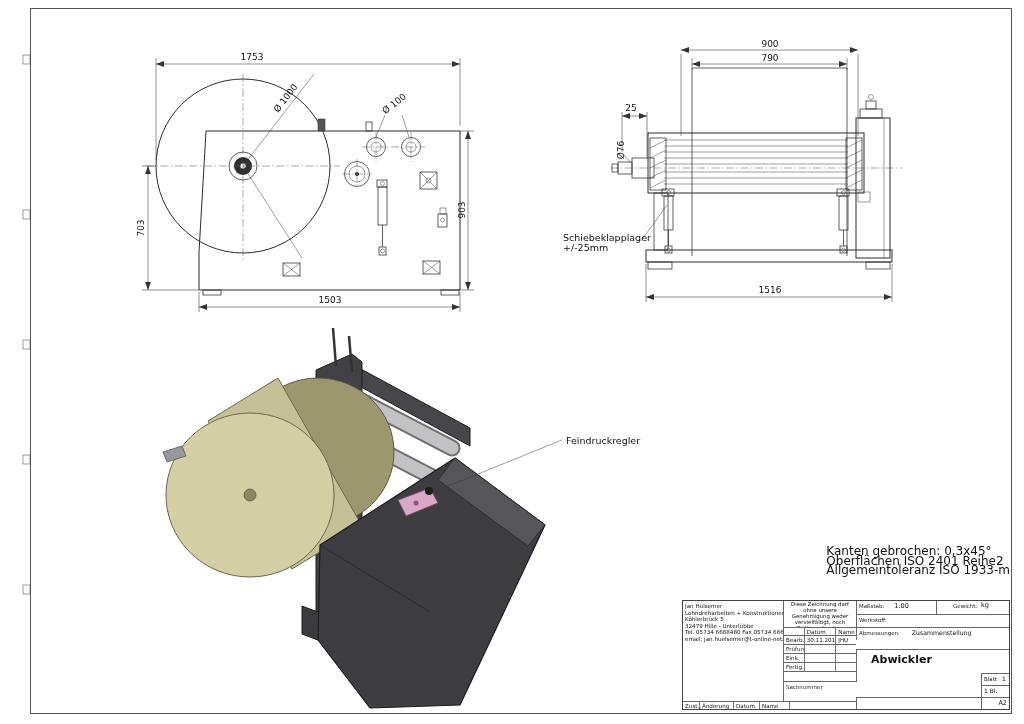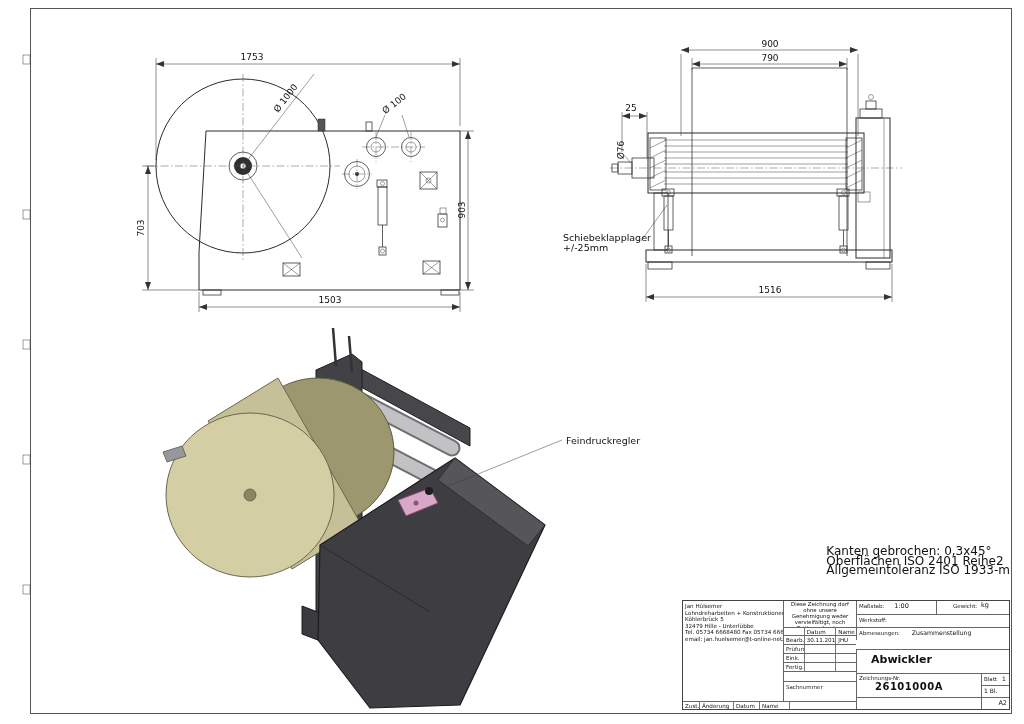--- a/index.html
+++ b/index.html
@@ -361,24 +361,20 @@
     </div>
     <div class="cell" style="left:173px;top:26px;width:153px;height:13px;padding:1px 2px;">
       <span class="tiny">Abmessungen:</span>
       <span style="font-size:6.2px;margin-left:10px;">Zusammenstellung</span>
     </div>
 
     <div class="cell" style="left:173px;top:39px;width:153px;height:33px;margin-top:9px;">
       <div class="big-title">Abwickler</div>
     </div>
 
-    <div class="cell" style="left:173px;top:72px;width:125px;height:24px;padding:1px 2px;">
-      <div class="tiny">Zeichnungs-Nr.</div>
-      <div class="drawno">26101000A</div>
-    </div>
 
     <div class="cell" style="left:298px;top:72px;width:28px;height:12px;padding:1px 2px;">
       <span class="tiny">Blatt</span>
       <span style="font-size:6px;margin-left:3px;">1</span>
     </div>
     <div class="cell" style="left:298px;top:84px;width:28px;height:12px;padding:1px 2px;">
       <span style="font-size:6px;">1  Bl.</span>
     </div>
 
     <div class="cell" style="left:173px;top:96px;width:125px;height:12px;"></div>

